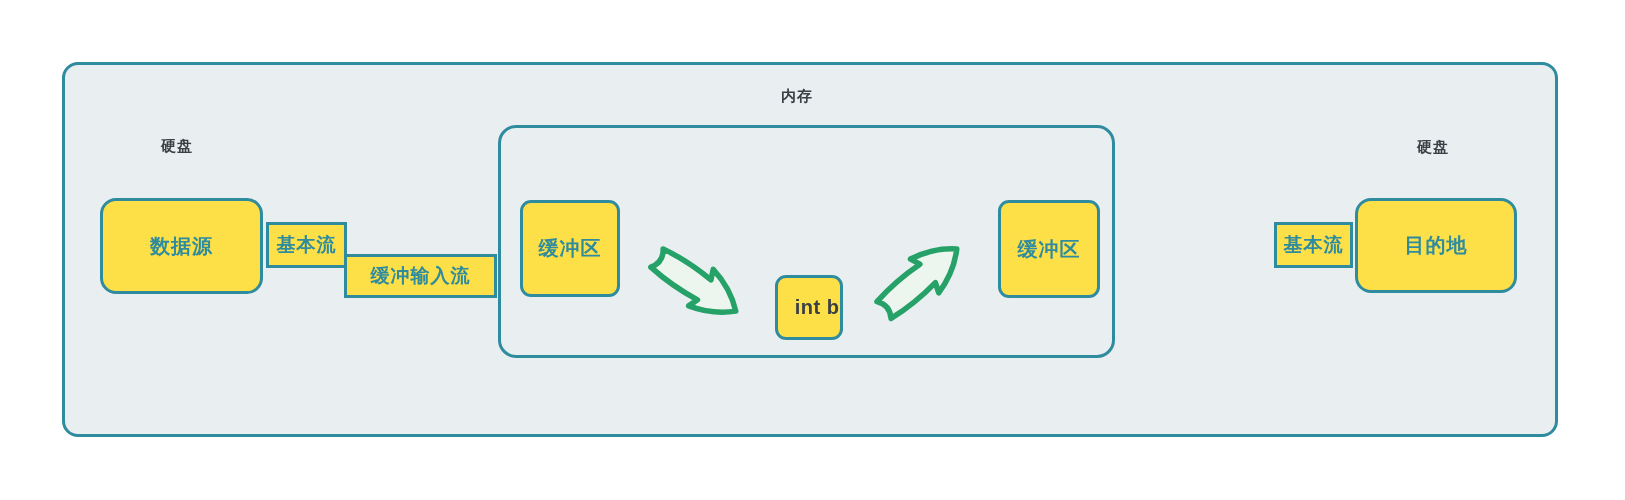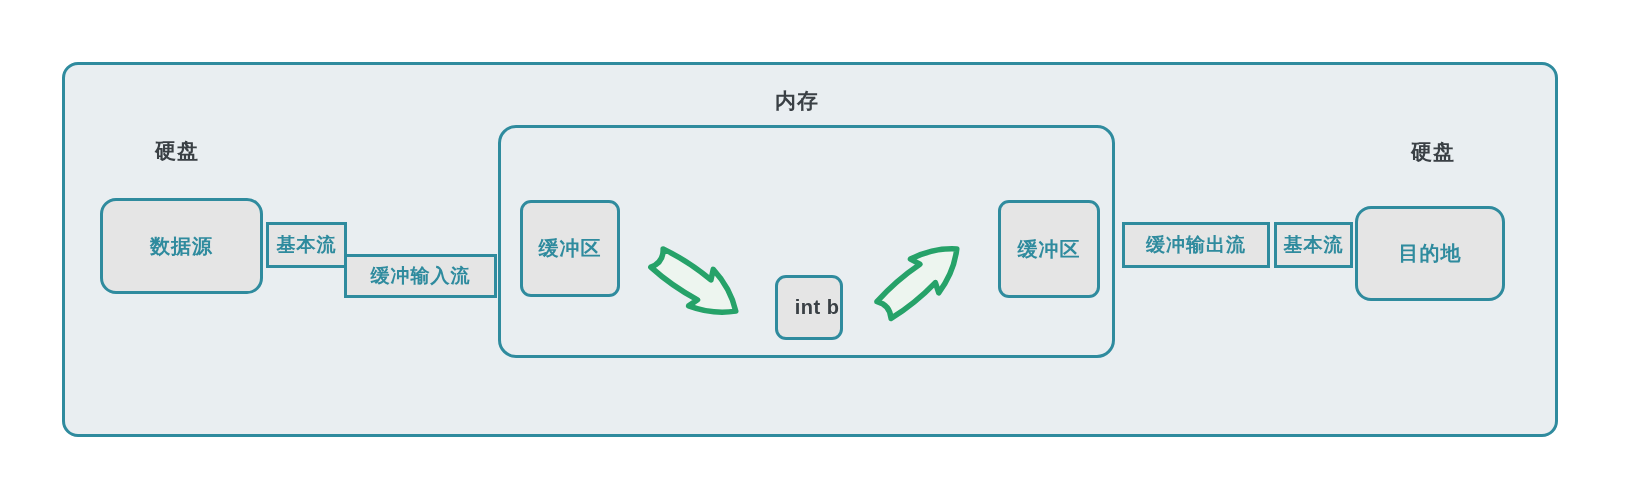--- a/index.html
+++ b/index.html
@@ -32,30 +32,30 @@
     width: 617px; height: 233px;
     background: transparent;
     border-radius: 18px;
   }
   
   .zone-label {
     position: absolute;
     width: 90px;
     text-align: center;
     font-weight: bold;
-    font-size: 21px;
+    font-size: 15px;
     color: #3a4045;
     letter-spacing: 1px;
   }
   
   .node {
     position: absolute;
     box-sizing: border-box;
     border: 3px solid #2f8b9e;
-    background: #e5e5e5;
+    background: #fde047;
     display: flex;
     align-items: center;
     justify-content: center;
     font-weight: bold;
     color: #2f8b9e;
     font-size: 20px;
     letter-spacing: 1px;
   }
   .node-lg { border-radius: 16px; }
   .node-md { border-radius: 11px; }
@@ -63,21 +63,21 @@
   .node-dark { color: #3a4045; letter-spacing: 0.5px; }
   
   .n-data-source   { left: 100px;  top: 198px; width: 163px; height: 96px; }
   .n-basic-l       { left: 266px;  top: 222px; width: 81px;  height: 46px; }
   .n-buf-in        { left: 344px;  top: 222px; width: 153px; height: 44px; margin-top: 32px; }
   .n-buffer-l      { left: 520px;  top: 200px; width: 100px; height: 97px; }
   .n-int-b         { left: 775px;  top: 275px; width: 68px;  height: 65px; padding-left: 16px; }
   .n-buffer-r      { left: 998px;  top: 200px; width: 102px; height: 98px; }
   .n-buf-out       { left: 1122px; top: 222px; width: 148px; height: 46px; }
   .n-basic-r       { left: 1274px; top: 222px; width: 79px;  height: 46px; }
-  .n-destination   { left: 1355px; top: 206px; width: 150px; height: 95px; }
+  .n-destination   { left: 1355px; top: 198px; width: 162px; height: 95px; }
   .zl-disk-left  { left: 132px;  top: 137px; }
   .zl-memory     { left: 752px;  top: 87px;  }
   .zl-disk-right { left: 1388px; top: 138px; }
   .arrow-svg {
     position: absolute;
     overflow: visible;
   }
   .arrow-path {
     fill: #edf5ef;
     stroke: #26a269;
@@ -126,23 +126,20 @@
   <svg class="arrow-svg" style="left:870px; top:240px;" width="120" height="90" viewBox="0 0 120 90">
     <g transform="translate(14,70) rotate(-40)">
       <path class="arrow-path" d="M 0 -11 Q 28 -15 57 -12 L 53 -22 Q 78 -16 95 0 Q 78 16 53 22 L 57 12 Q 28 15 0 11 Q 8 0 0 -11 Z"></path>
     </g>
   </svg>
 
   <div class="node node-md n-buffer-r">
     <span>缓冲区</span>
   </div>
 
-  <div class="node node-sm n-buf-out">
-    <span>缓冲输出流</span>
-  </div>
   <div class="node node-sm n-basic-r">
     <span>基本流</span>
   </div>
   <div class="node node-lg n-destination">
     <span>目的地</span>
   </div>
 
 </div>
 
 </body></html>

